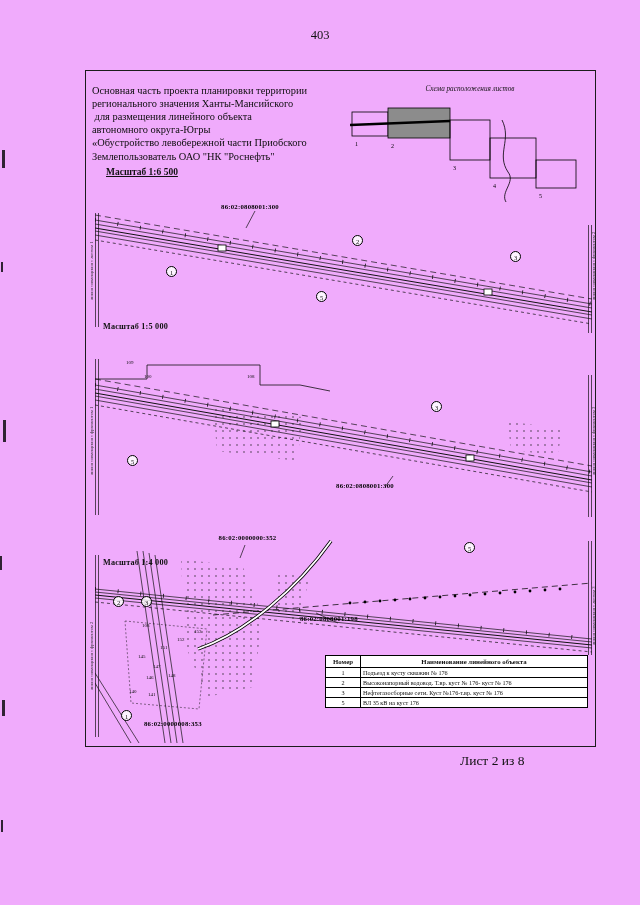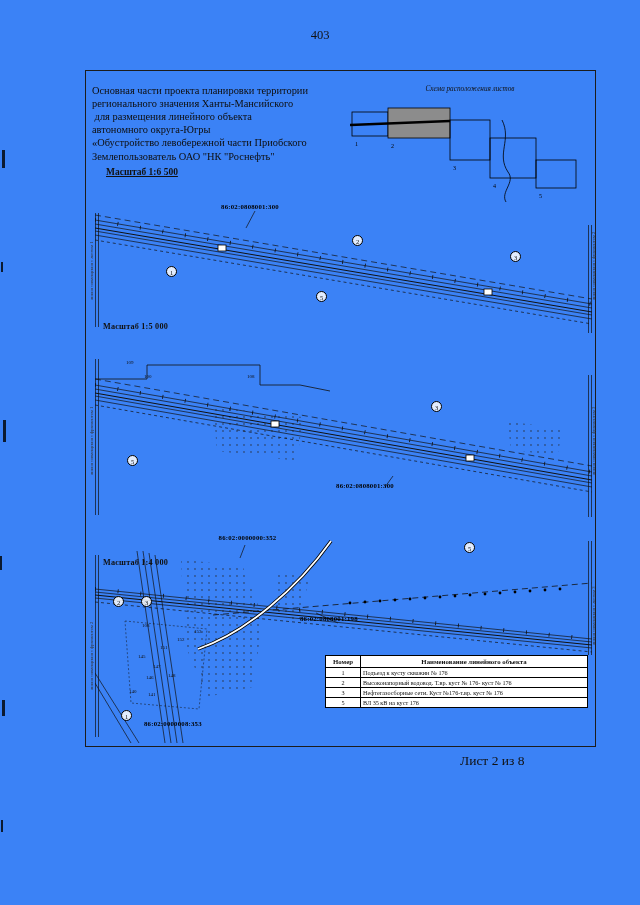--- a/index.html
+++ b/index.html
@@ -1,16 +1,16 @@
 <!DOCTYPE html>
 <html><head>
 <meta charset="utf-8">
 <style>
   html,body{margin:0;padding:0;background:#fff;}
-  .page{position:relative;width:640px;height:905px;background:#3b82f6;overflow:hidden;
+  .page{position:relative;width:640px;height:905px;background:#f0abfc;overflow:hidden;
         font-family:"Liberation Serif",serif;color:#111;}
   .pageno{position:absolute;top:28px;left:0;width:640px;text-align:center;
           font:12.5px "Liberation Serif",serif;}
   .frame{position:absolute;left:85px;top:70px;width:509px;height:675px;
          border:1.6px solid #1c1c1c;background:transparent;}
   .title-block{position:absolute;left:92px;top:84px;width:272px;}
   .tline{font:10.4px/1.26 "Liberation Serif",serif;white-space:pre;color:#0e0e0e;}
   .tscale{font:600 9.5px "Liberation Serif",serif;margin-top:4px;padding-left:14px;text-decoration:underline;}
   .scheme-caption{position:absolute;left:380px;top:85px;width:180px;text-align:center;
                   font:italic 7.2px "Liberation Serif",serif;}
@@ -48,21 +48,21 @@
     <div class="artifact" style="left:1px;top:262px;width:2px;height:10px;"></div>
     <div class="artifact" style="left:3px;top:420px;width:3px;height:22px;"></div>
     <div class="artifact" style="left:0px;top:556px;width:2px;height:14px;"></div>
     <div class="artifact" style="left:2px;top:700px;width:3px;height:16px;"></div>
     <div class="artifact" style="left:1px;top:820px;width:2px;height:12px;"></div>
   </div>
 
   <div class="frame"></div>
 
   <div class="title-block">
-    <div class="tline">Основная части проекта планировки территории</div>
+    <div class="tline">Основная часть проекта планировки территории</div>
     <div class="tline">регионального значения Ханты-Мансийского</div>
     <div class="tline"> для размещения линейного объекта</div>
     <div class="tline">автономного округа-Югры</div>
     <div class="tline">«Обустройство левобережной части Приобского</div>
     <div class="tline">Землепользователь ОАО "НК "Роснефть"</div>
     <div class="tscale">Масштаб 1:6 500</div>
   </div>
 
   <div class="scheme-caption">Схема расположения листов</div>
   <svg class="scheme" width="240" height="108" viewBox="0 0 240 108">

